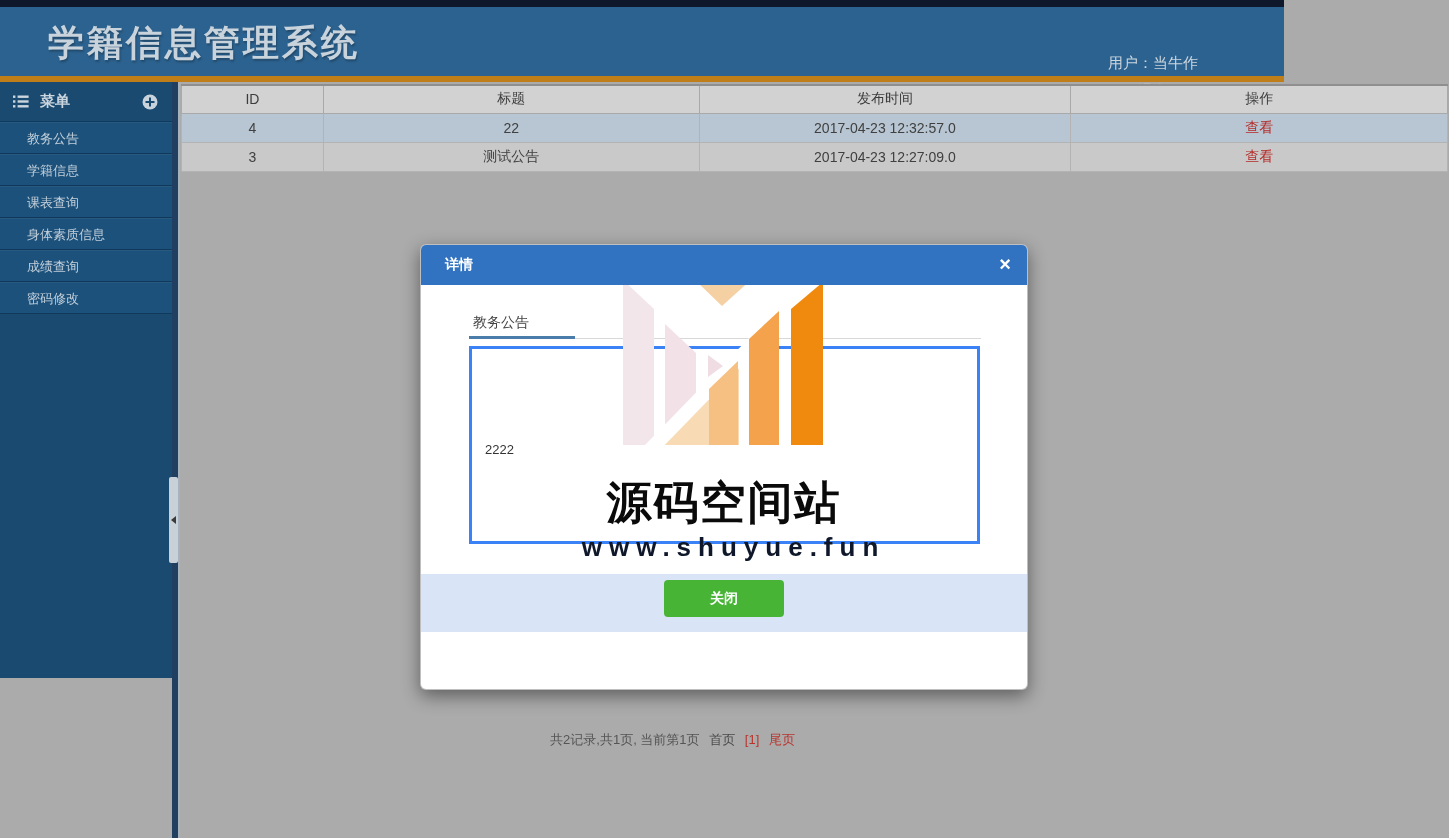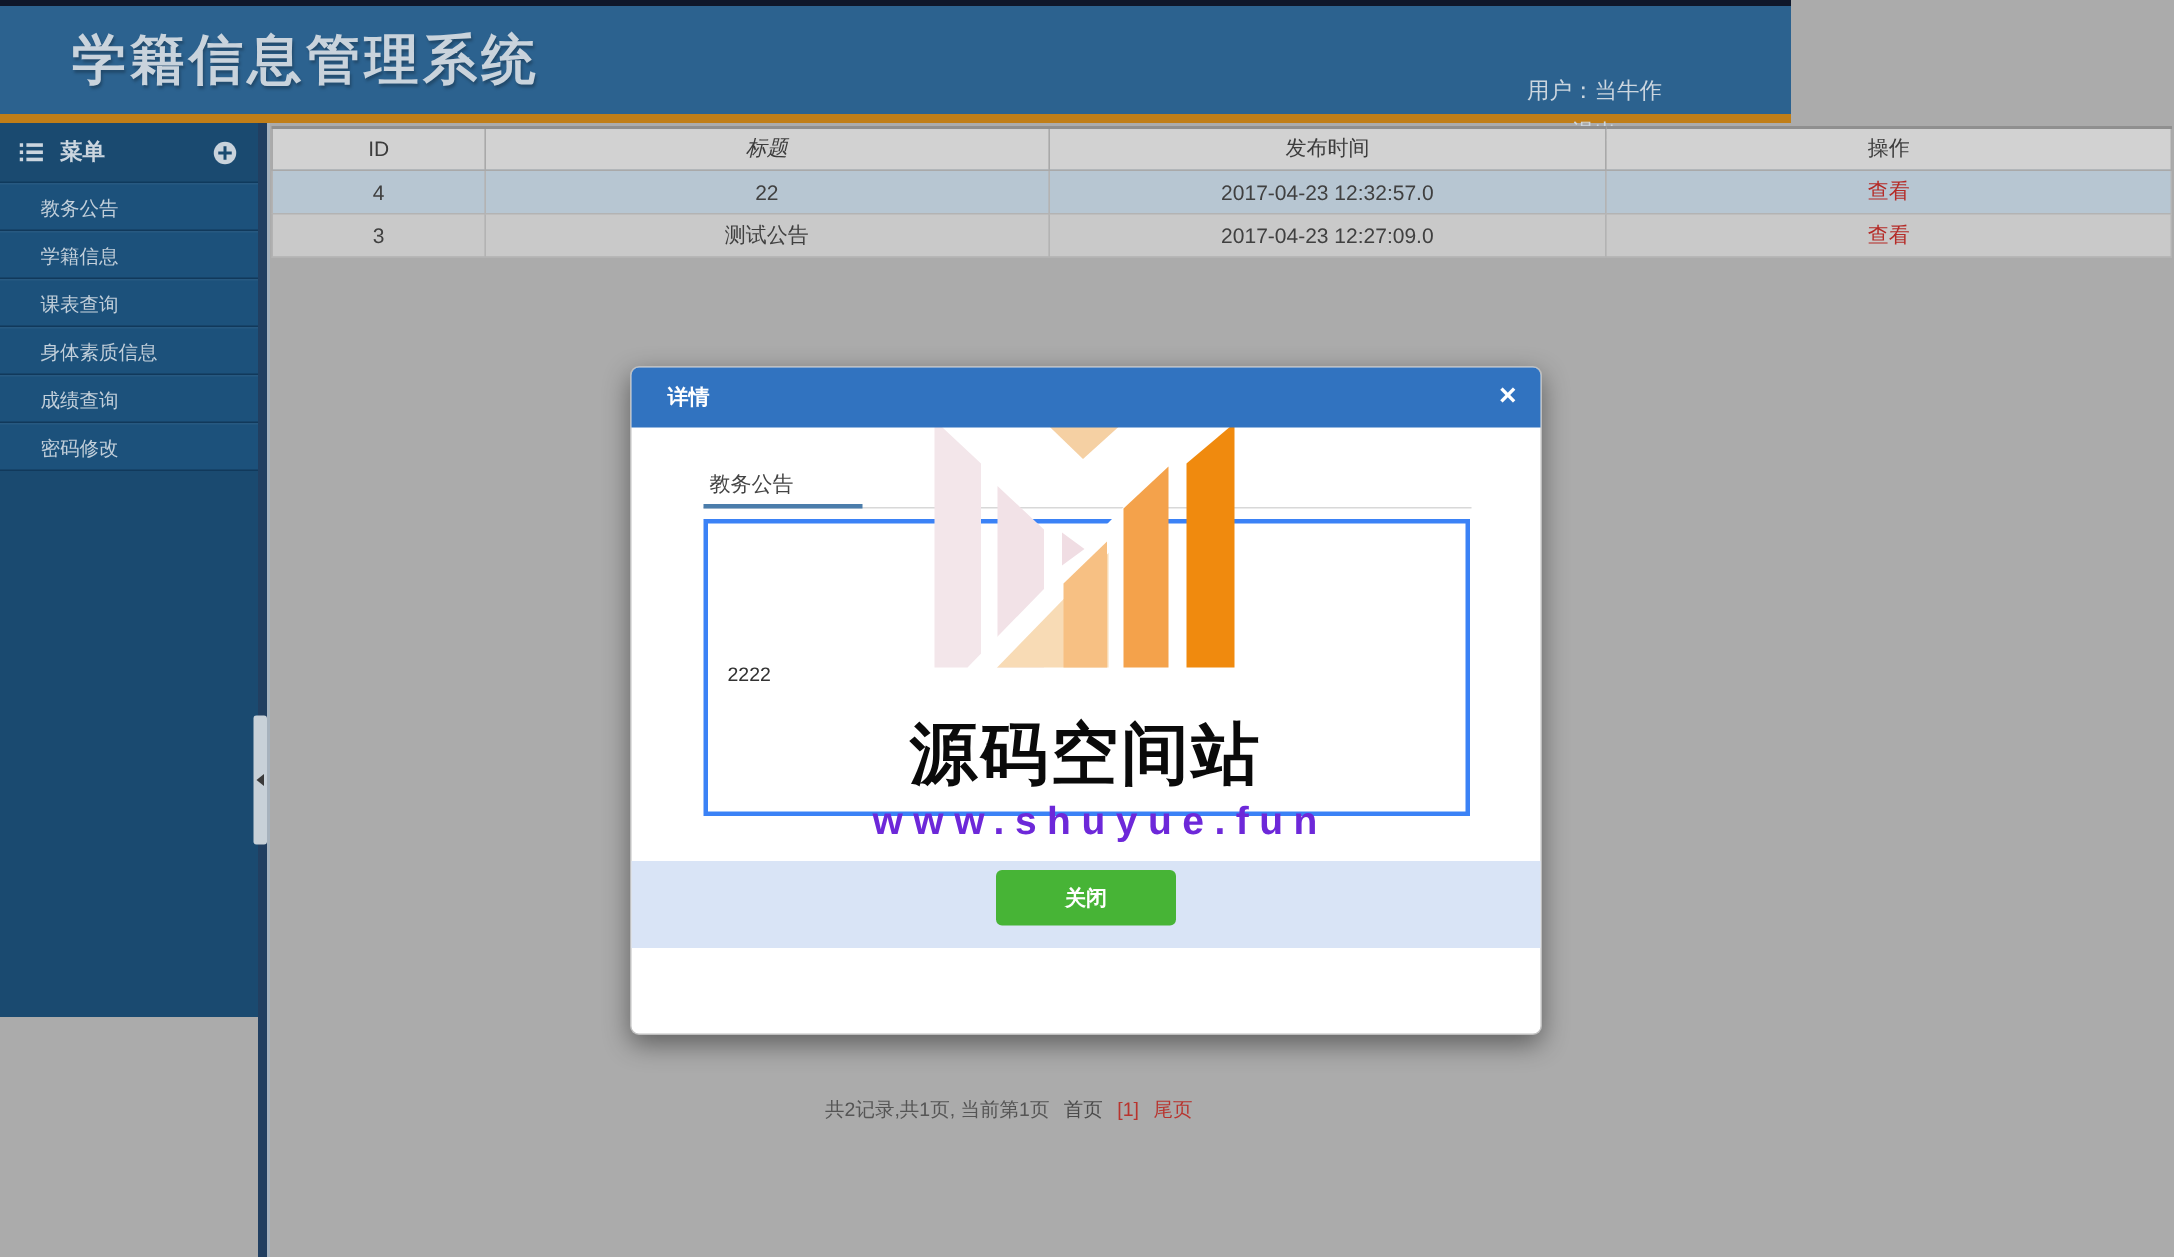--- a/index.html
+++ b/index.html
@@ -5,22 +5,22 @@
   * { margin:0; padding:0; box-sizing:border-box; }
   html,body { width:1449px; height:838px; }
   body {
     font-family:"Liberation Sans","DejaVu Sans",sans-serif;
     background:#ababab; overflow:hidden; position:relative;
   }
   .page { position:relative; width:1449px; height:838px; }
 
   
   .app-header{
-    position:absolute; left:0; top:0; width:1194px; height:82px;
-    background:#2c628f; border-top:4px solid #0f172a; border-bottom:6px solid #c07e18;
+    position:absolute; left:0; top:0; width:1284px; height:82px;
+    background:#2c628f; border-top:7px solid #0f172a; border-bottom:6px solid #c07e18;
   }
   .app-title{
     position:absolute; left:48px; top:12px;
     font-size:36px; font-weight:bold; letter-spacing:3px;
     color:#c9d3dc; text-shadow:1px 2px 2px rgba(0,0,0,0.25);
   }
   .user-area{
     position:absolute; right:86px; top:38px; height:24px;
     display:flex; align-items:center; gap:9px;
     color:#ccd6df; font-size:15px; white-space:nowrap;flex-direction:column;
@@ -67,21 +67,21 @@
     border-collapse:collapse; font-size:14px; color:#404040;
     border:1px solid #909090;
   }
   .ann-table th{
     height:28px; background:#d2d2d2; font-weight:normal; color:#3c3c3c;
     border:1px solid #a9a9a9; border-top:2px solid #8f8f8f;
   }
   .ann-table td{ height:29px; text-align:center; border:1px solid #b3b3b3; }
   .row-hl td{ background:#b7c6d2; }
   .row-alt td{ background:#c9c9c9; }
-  .col-id{ width:142px; } .col-title{ width:376px;font-style:italic; }
+  .col-id{ width:142px; } .col-title{ width:376px; }
   .col-time{ width:372px; } .col-op{ width:377px; }
   .view-link{ color:#b52b27; text-decoration:none; cursor:pointer;text-align:right; }
 
   
   .pagination{
     position:absolute; left:0; top:731px; width:1345px; text-align:center;
     font-size:13px; color:#555; z-index:2;
   }
   .pagination a{ text-decoration:none; cursor:pointer; }
   .pg-first{ color:#4a4a4a; margin-left:6px; }
@@ -127,21 +127,21 @@
 
   
   .watermark{ position:absolute; left:0; top:0; width:100%; height:100%; z-index:5; pointer-events:none; }
   .wm-logo{ position:absolute; left:200px; top:33px; }
   .wm-title{
     position:absolute; left:0; top:228px; width:100%; text-align:center;
     font-size:45px; font-weight:900; color:#0a0a0a; letter-spacing:2px;
   }
   .wm-url{
     position:absolute; left:0; top:287px; width:100%; text-align:center;
-    font-size:26px; font-weight:bold; color:#6d28d9; letter-spacing:7px;padding-left:19px;
+    font-size:26px; font-weight:bold; color:#0f172a; letter-spacing:7px;padding-left:19px;
   }
 </style>
 </head>
 <body>
 
 <div class="page">
 
   <header class="app-header">
     <div class="app-title">学籍信息管理系统</div>
     <div class="user-area">

